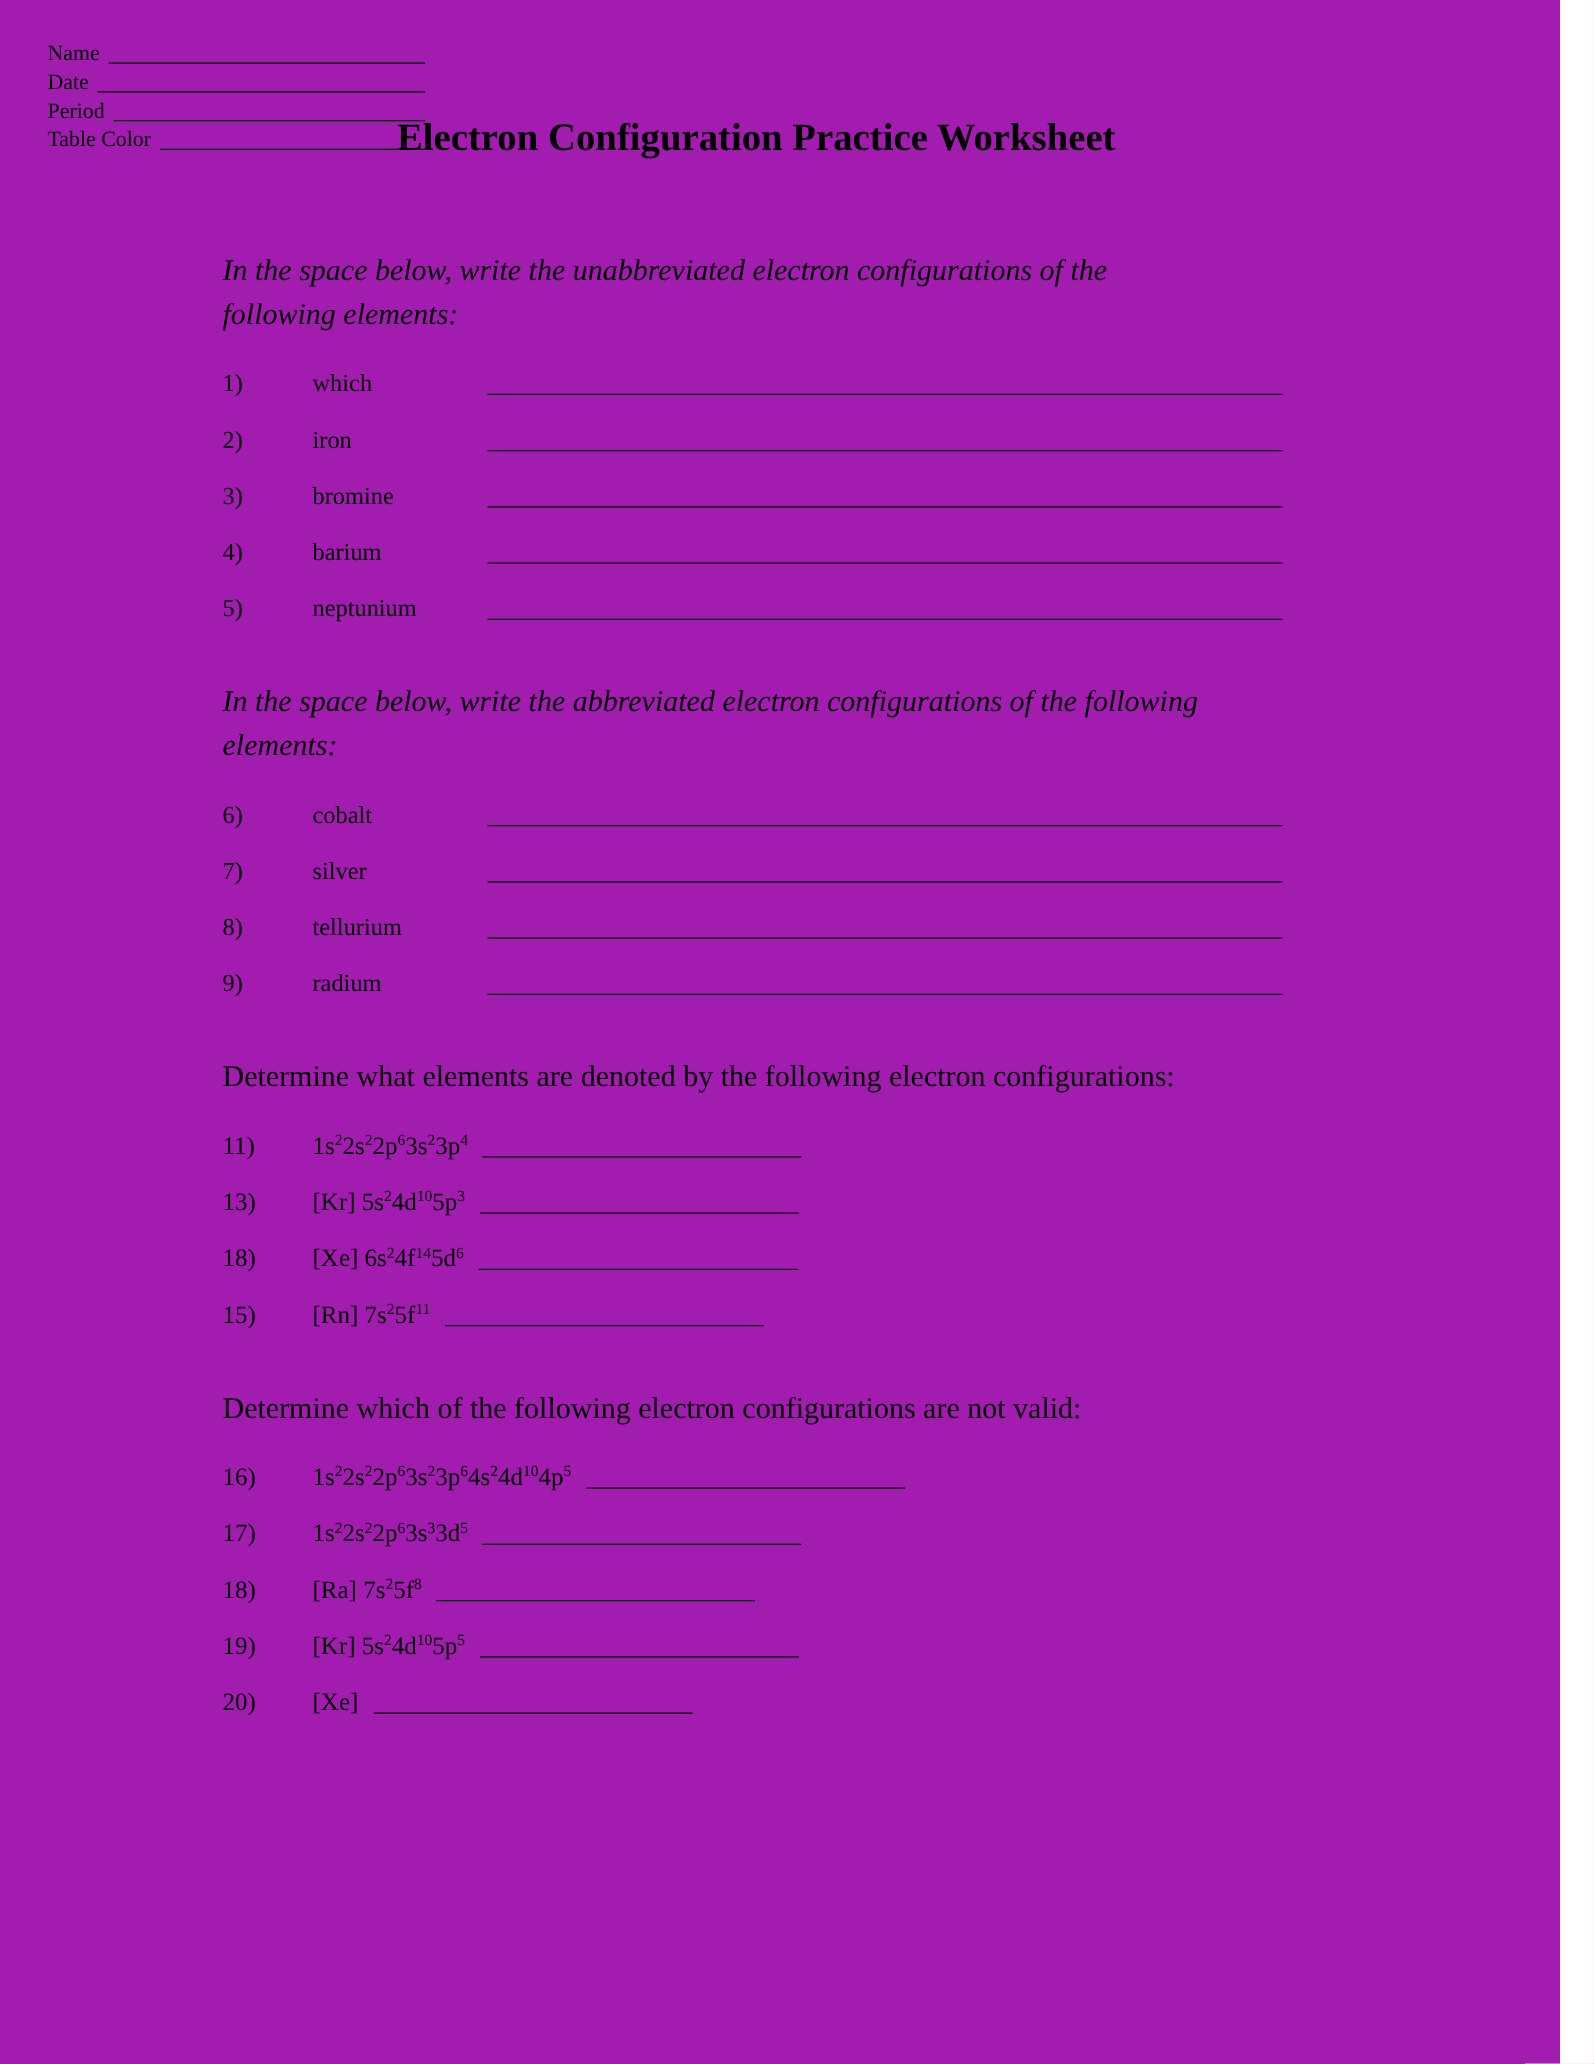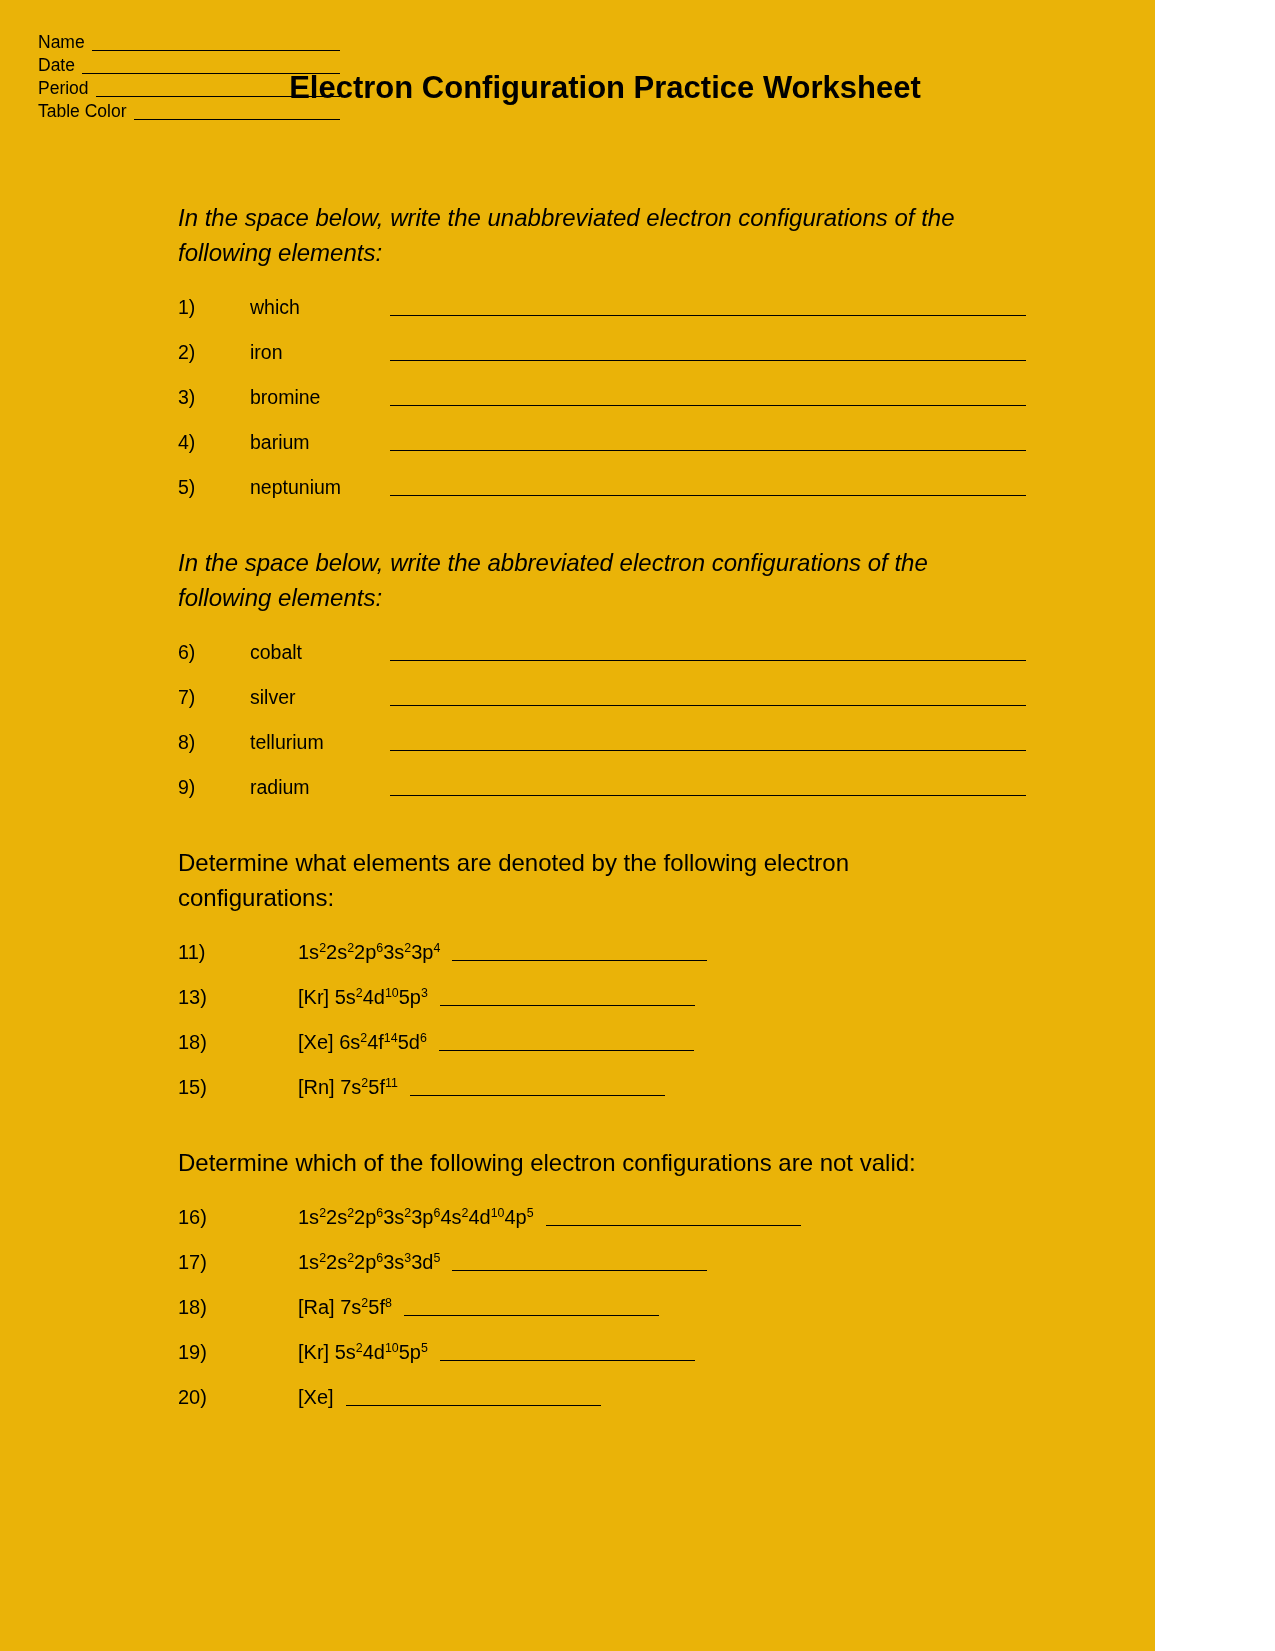--- a/index.html
+++ b/index.html
@@ -1,23 +1,24 @@
 <!DOCTYPE html>
 <html><head>
 <meta charset="utf-8">
 <style>
   * { box-sizing: border-box; }
   html, body { margin: 0; padding: 0; background: #ffffff; }
   body { font-family: "Liberation Sans", sans-serif; color: #000; }
   .page {
     position: relative;
-    width: 1155px;
+    width: 1248px;
     height: 1651px;
-    background: #eab308;
+    background: #a21caf;
     overflow: hidden;
+    font-family: Liberation Serif, serif;
   }
   
   .header-block {
     position: absolute;
     top: 30px;
     left: 38px;
     width: 302px;
   }
   .hdr-field {
     display: flex;
@@ -27,21 +28,21 @@
   }
   .hdr-label { white-space: nowrap; }
   .hdr-line {
     flex: 1;
     border-bottom: 1.6px solid #000;
     margin-left: 7px;
     margin-bottom: 2px;
   }
   
   .title {
-    margin: 70px 0 0 0;
+    margin: 92px 0 0 0;
     text-align: center;
     font-size: 31px;
     font-weight: bold;
     letter-spacing: 0px;
     position: absolute;
     top: 0;
     left: 125px;
     width: 960px;
   }
   
@@ -74,21 +75,21 @@
     margin-bottom: 3px;
   }
   
   .c-row {
     display: flex;
     align-items: flex-end;
     height: 45px;
     font-size: 20px;
   }
   .c-num { width: 72px; }
-  .c-config { white-space: nowrap; margin-right: 12px; margin-left: 48px; }
+  .c-config { white-space: nowrap; margin-right: 12px; }
   .c-line {
     width: 255px;
     border-bottom: 1.7px solid #000;
     margin-bottom: 3px;
   }
   sup {
     font-size: 0.62em;
     vertical-align: baseline;
     position: relative;
     top: -0.55em;

